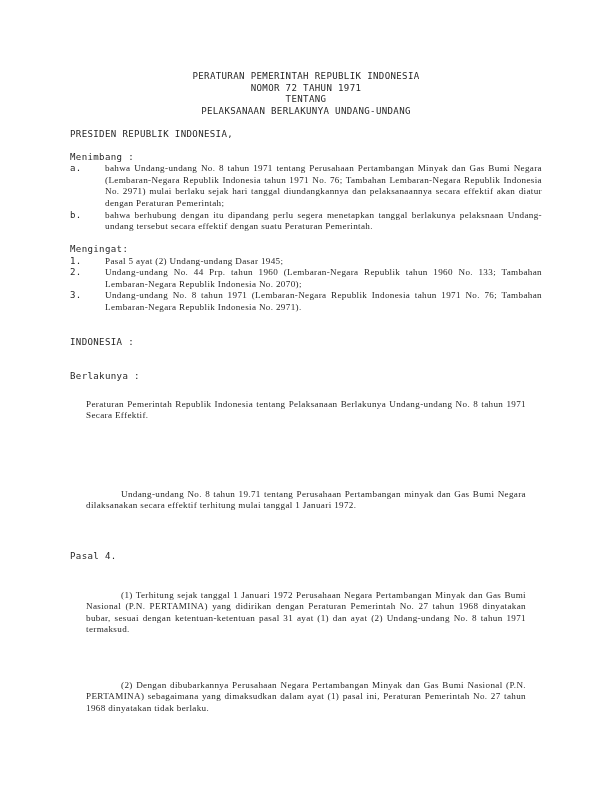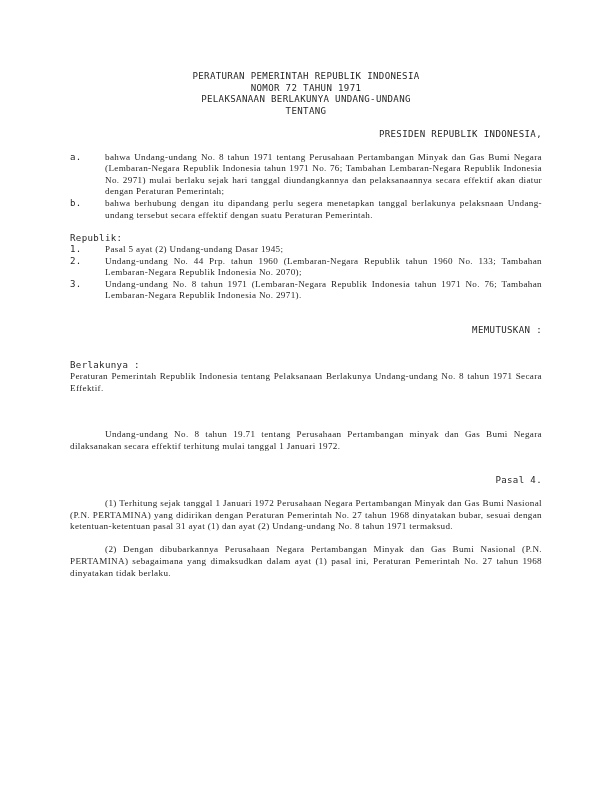--- a/index.html
+++ b/index.html
@@ -29,40 +29,40 @@
 
   
   .title-block {
     text-align: center;
     letter-spacing: 0.35px;
   }
   .title-line { white-space: pre; }
 
   
   .centered {
-    text-align: right;
+    text-align: left;
     white-space: pre;
     letter-spacing: 0.35px;
   }
 
   
   .sp-1 { height: 11.55px; }
   .sp-2 { height: 23.1px; }
 
   
   .label {
     white-space: pre;
     text-align: left;
     letter-spacing: 0.35px;
   }
   .para {
     text-align: justify;
     text-justify: inter-word;
     letter-spacing: 0.35px;
-    margin: 0;
+    margin: 16px;
   }
   .para.indent { text-indent: 35px; }
   .para.flat   { text-indent: 0; }
 
   
   .list-row {
     display: flex;
     align-items: flex-start;
   }
   .list-marker {
@@ -82,60 +82,61 @@
 </style>
 </head>
 <body>
 
 <div class="page">
   <div class="doc">
 
     <div class="title-block">
       <div class="title-line">PERATURAN PEMERINTAH REPUBLIK INDONESIA</div>
       <div class="title-line">NOMOR 72 TAHUN 1971</div>
+      <div class="title-line">TENTANG</div>
       <div class="title-line">PELAKSANAAN BERLAKUNYA UNDANG-UNDANG</div>
-      <div class="title-line">TENTANG</div>
     </div>
 
     <div class="sp-1"></div>
 
     <div class="centered">PRESIDEN REPUBLIK INDONESIA,</div>
 
     <div class="sp-1"></div>
 
+    <div class="label">Menimbang :</div>
 
     <div class="list-row">
       <div class="list-marker">a.</div>
       <div class="list-body">bahwa Undang-undang No. 8 tahun 1971 tentang Perusahaan Pertambangan Minyak dan Gas Bumi Negara (Lembaran-Negara Republik Indonesia tahun 1971 No. 76; Tambahan Lembaran-Negara Republik Indonesia No. 2971) mulai berlaku sejak hari tanggal diundangkannya dan pelaksanaannya secara effektif akan diatur dengan Peraturan Pemerintah;</div>
     </div>
     <div class="list-row">
       <div class="list-marker">b.</div>
       <div class="list-body">bahwa berhubung dengan itu dipandang perlu segera menetapkan tanggal berlakunya pelaksnaan Undang-undang tersebut secara effektif dengan suatu Peraturan Pemerintah.</div>
     </div>
 
     <div class="sp-1"></div>
 
-    <div class="label">Republik:</div>
+    <div class="label">Mengingat:</div>
 
     <div class="list-row">
       <div class="list-marker">1.</div>
       <div class="list-body">Pasal 5 ayat (2) Undang-undang Dasar 1945;</div>
     </div>
     <div class="list-row">
       <div class="list-marker">2.</div>
       <div class="list-body">Undang-undang No. 44 Prp. tahun 1960 (Lembaran-Negara Republik tahun 1960 No. 133; Tambahan Lembaran-Negara Republik Indonesia No. 2070);</div>
     </div>
     <div class="list-row">
       <div class="list-marker">3.</div>
       <div class="list-body">Undang-undang No. 8 tahun 1971 (Lembaran-Negara Republik Indonesia tahun 1971 No. 76; Tambahan Lembaran-Negara Republik Indonesia No. 2971).</div>
     </div>
 
     <div class="sp-2"></div>
 
-    <div class="centered">MEMUTUSKAN :</div>
+    <div class="centered">INDONESIA :</div>
 
     <div class="sp-2"></div>
 
     <div class="label">Berlakunya :</div>
     <div class="para flat">Peraturan Pemerintah Republik Indonesia tentang Pelaksanaan Berlakunya Undang-undang No. 8 tahun 1971 Secara Effektif.</div>
 
     <div class="sp-2"></div>
 
     <div class="sp-1"></div>
     <div class="para indent">Undang-undang No. 8 tahun 19.71 tentang Perusahaan Pertambangan minyak dan Gas Bumi Negara dilaksanakan secara effektif terhitung mulai tanggal 1 Januari 1972.</div>

